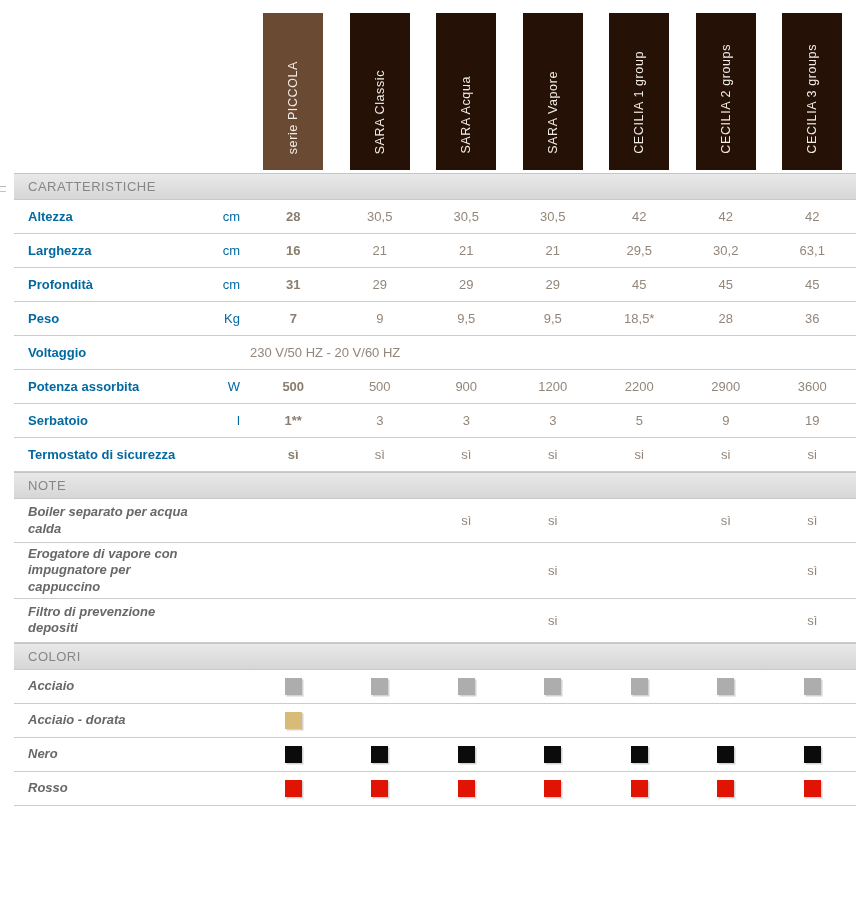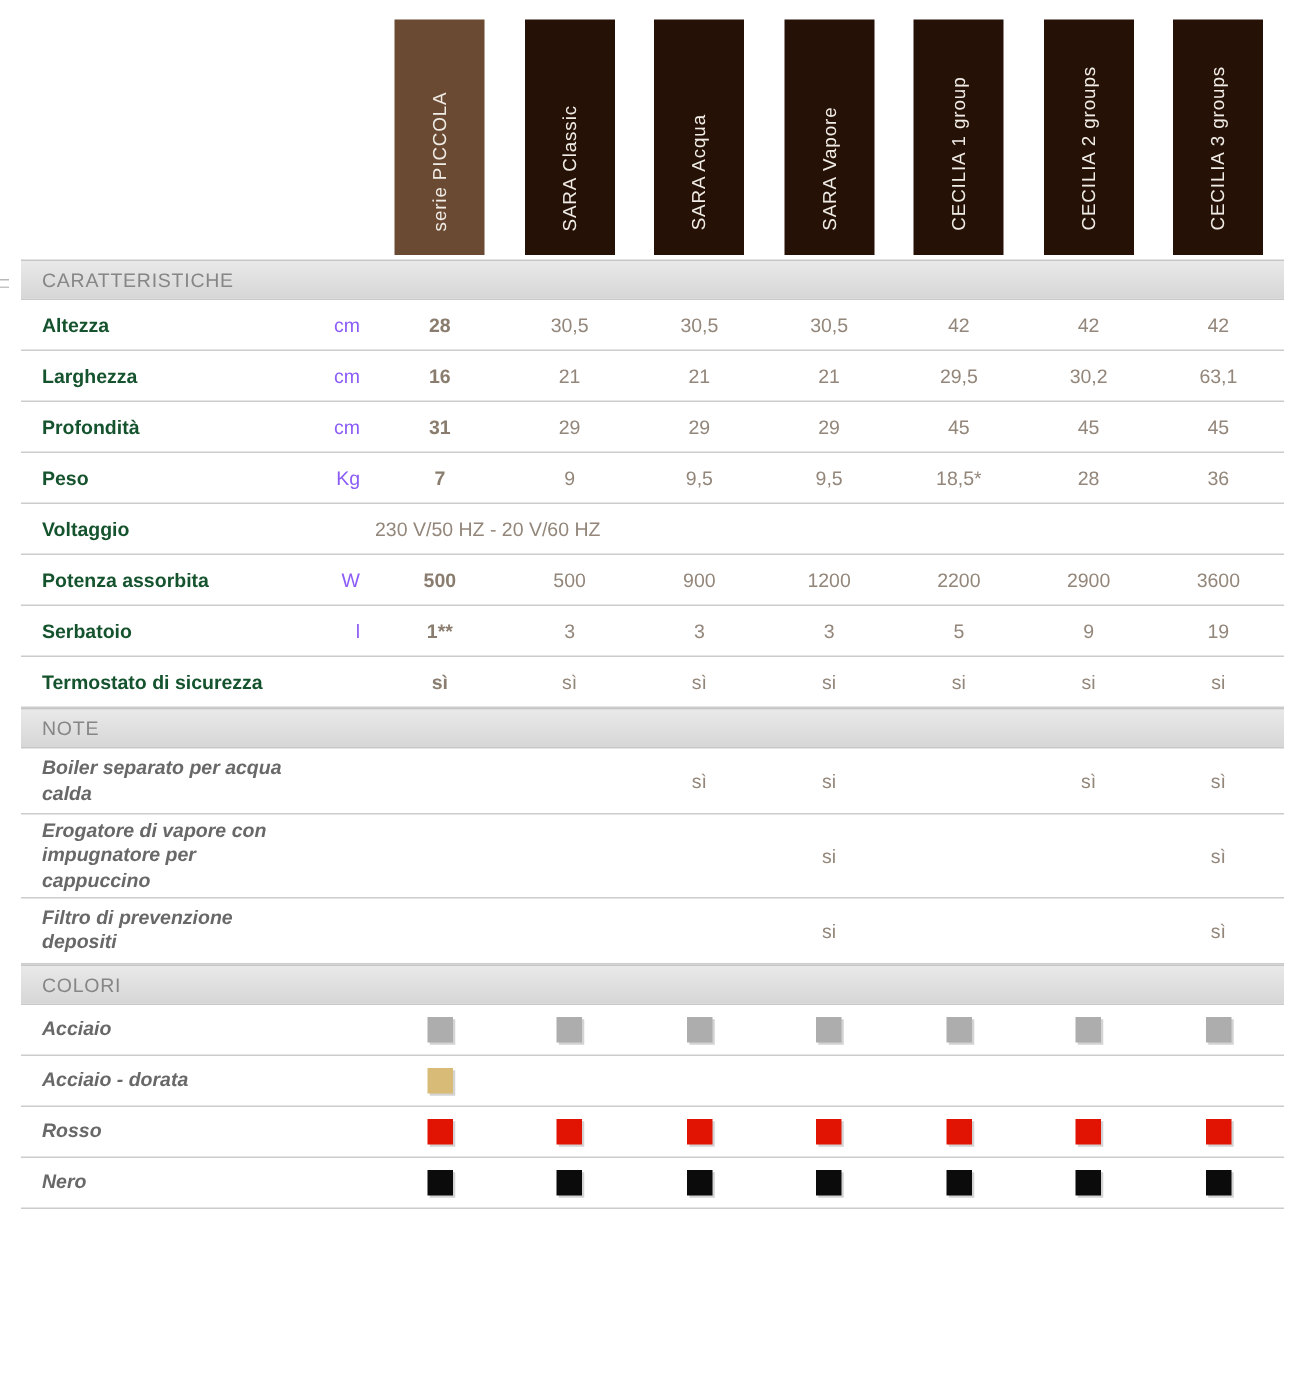--- a/index.html
+++ b/index.html
@@ -32,23 +32,23 @@
   .band{
     height:25px;line-height:25px;
     background:linear-gradient(180deg,#e9e9e9,#d6d6d6);
     border-top:1px solid #c6c6c6;border-bottom:1px solid #c9c9c9;
     color:#868686;font-size:13px;letter-spacing:0.5px;
     padding-left:14px;box-sizing:content-box;
   }
   
   .t-row{height:33px;align-items:center;border-bottom:1px solid #cccccc;font-size:13px;}
   .t-row.tall{height:auto;min-height:37px;padding:3px 0;}
-  .lbl{padding-left:14px;color:#14532d;font-weight:bold;}
+  .lbl{padding-left:14px;color:#0369a1;font-weight:bold;}
   .lbl.it{font-weight:bold;font-style:italic;color:#686868;line-height:1.25;}
-  .unit{text-align:right;padding-right:10px;color:#8b5cf6;}
+  .unit{text-align:right;padding-right:10px;color:#0369a1;}
   .val{text-align:center;color:#93867a;}
   .val.b{font-weight:bold;color:#8a7d6f;}
   .span-val{grid-column:3 / -1;text-align:left;color:#93867a;}
   
   .swatch{
     display:inline-block;width:17px;height:17px;vertical-align:middle;
     box-shadow:1.5px 1.5px 0 rgba(175,175,175,0.55);
   }
   
   .footer{
@@ -245,37 +245,37 @@
           <div class="unit"></div>
           <div class="val"><span class="swatch" style="background: rgb(216, 187, 119);"></span></div>
           <div class="val"></div>
           <div class="val"></div>
           <div class="val"></div>
           <div class="val"></div>
           <div class="val"></div>
           <div class="val"></div>
         </div>
         <div class="grid t-row">
+          <div class="lbl it">Nero</div>
+          <div class="unit"></div>
+          <div class="val"><span class="swatch" style="background: rgb(11, 11, 11);"></span></div>
+          <div class="val"><span class="swatch" style="background: rgb(11, 11, 11);"></span></div>
+          <div class="val"><span class="swatch" style="background: rgb(11, 11, 11);"></span></div>
+          <div class="val"><span class="swatch" style="background: rgb(11, 11, 11);"></span></div>
+          <div class="val"><span class="swatch" style="background: rgb(11, 11, 11);"></span></div>
+          <div class="val"><span class="swatch" style="background: rgb(11, 11, 11);"></span></div>
+          <div class="val"><span class="swatch" style="background: rgb(11, 11, 11);"></span></div>
+        </div>
+        <div class="grid t-row">
           <div class="lbl it">Rosso</div>
           <div class="unit"></div>
           <div class="val"><span class="swatch" style="background: rgb(225, 20, 4);"></span></div>
           <div class="val"><span class="swatch" style="background: rgb(225, 20, 4);"></span></div>
           <div class="val"><span class="swatch" style="background: rgb(225, 20, 4);"></span></div>
           <div class="val"><span class="swatch" style="background: rgb(225, 20, 4);"></span></div>
           <div class="val"><span class="swatch" style="background: rgb(225, 20, 4);"></span></div>
           <div class="val"><span class="swatch" style="background: rgb(225, 20, 4);"></span></div>
           <div class="val"><span class="swatch" style="background: rgb(225, 20, 4);"></span></div>
         </div>
-        <div class="grid t-row">
-          <div class="lbl it">Nero</div>
-          <div class="unit"></div>
-          <div class="val"><span class="swatch" style="background: rgb(11, 11, 11);"></span></div>
-          <div class="val"><span class="swatch" style="background: rgb(11, 11, 11);"></span></div>
-          <div class="val"><span class="swatch" style="background: rgb(11, 11, 11);"></span></div>
-          <div class="val"><span class="swatch" style="background: rgb(11, 11, 11);"></span></div>
-          <div class="val"><span class="swatch" style="background: rgb(11, 11, 11);"></span></div>
-          <div class="val"><span class="swatch" style="background: rgb(11, 11, 11);"></span></div>
-          <div class="val"><span class="swatch" style="background: rgb(11, 11, 11);"></span></div>
-        </div>
       </div>
   </div>
 
 </div>
 
 </body></html>

